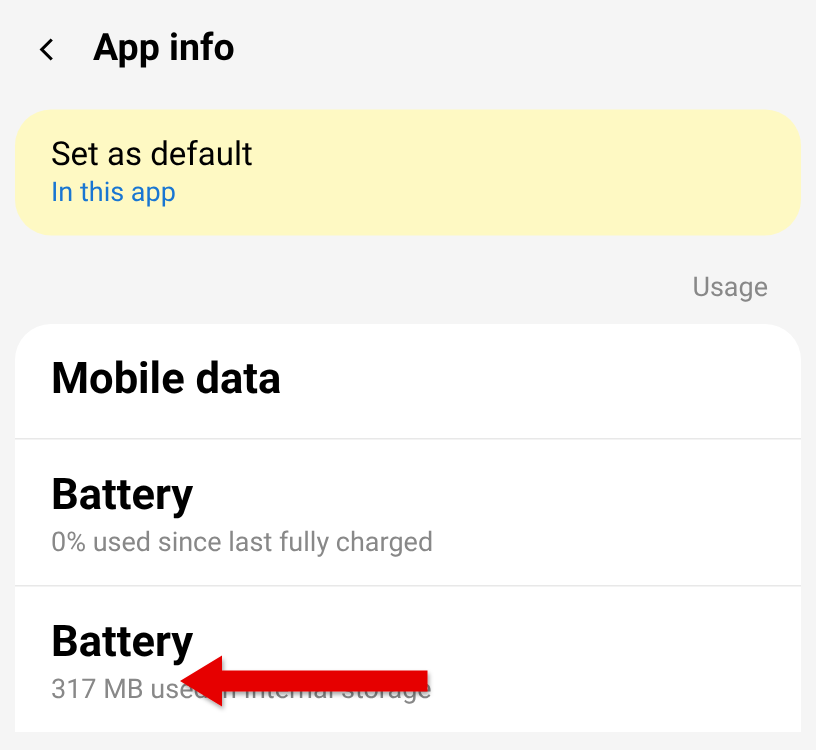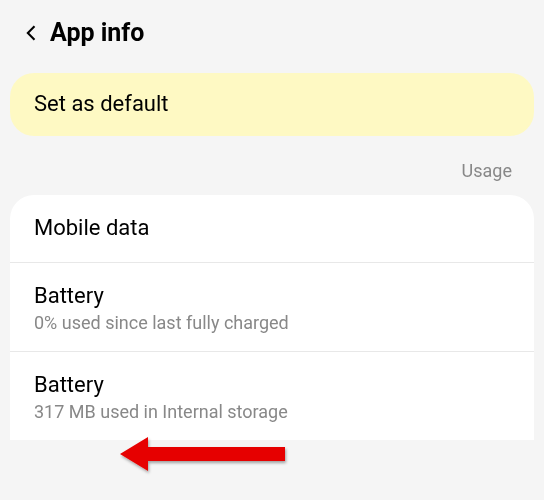--- a/index.html
+++ b/index.html
@@ -12,21 +12,21 @@
       width: 544px;
       height: 500px;
       background: #f5f5f5;
       overflow: hidden;
       position: relative;
     }
     .header {
       display: flex;
       align-items: center;
       padding: 18px 20px;
-      gap: 6px;
+      gap: 18px;
     }
     .back-icon {
       width: 24px;
       height: 24px;
       display: flex;
       align-items: center;
       justify-content: center;
       cursor: pointer;
     }
     .back-icon svg {
@@ -75,23 +75,23 @@
     }
     .usage-item {
       padding: 20px 24px 18px 24px;
       border-bottom: 1px solid #e8e8e8;
       cursor: pointer;
     }
     .usage-item:last-child {
       border-bottom: none;
     }
     .usage-title {
-      font-size: 22px;
+      font-size: 29px;
       color: #000;
-      font-weight: 400;
+      font-weight: 700;
       margin-bottom: 4px;
     }
     .usage-sub {
       font-size: 18px;
       color: #888;
       font-weight: 400;
     }
     .arrow-annotation {
       position: absolute;
       left: 120px;
@@ -107,20 +107,21 @@
     <svg viewBox="0 0 24 24">
         <polyline points="15 4 7 12 15 20"></polyline>
       </svg>
   </div>
   <div class="page-title">App info</div>
 </div>
 
 <div class="card">
   <div class="card-item">
     <div class="card-item-title">Set as default</div>
+    <div class="card-item-link">In this app</div>
   </div>
 </div>
 
 <div class="section-header">Usage</div>
 
 <div class="usage-card">
   <div class="usage-item">
     <div class="usage-title">Mobile data</div>
   </div>
   <div class="usage-item">

